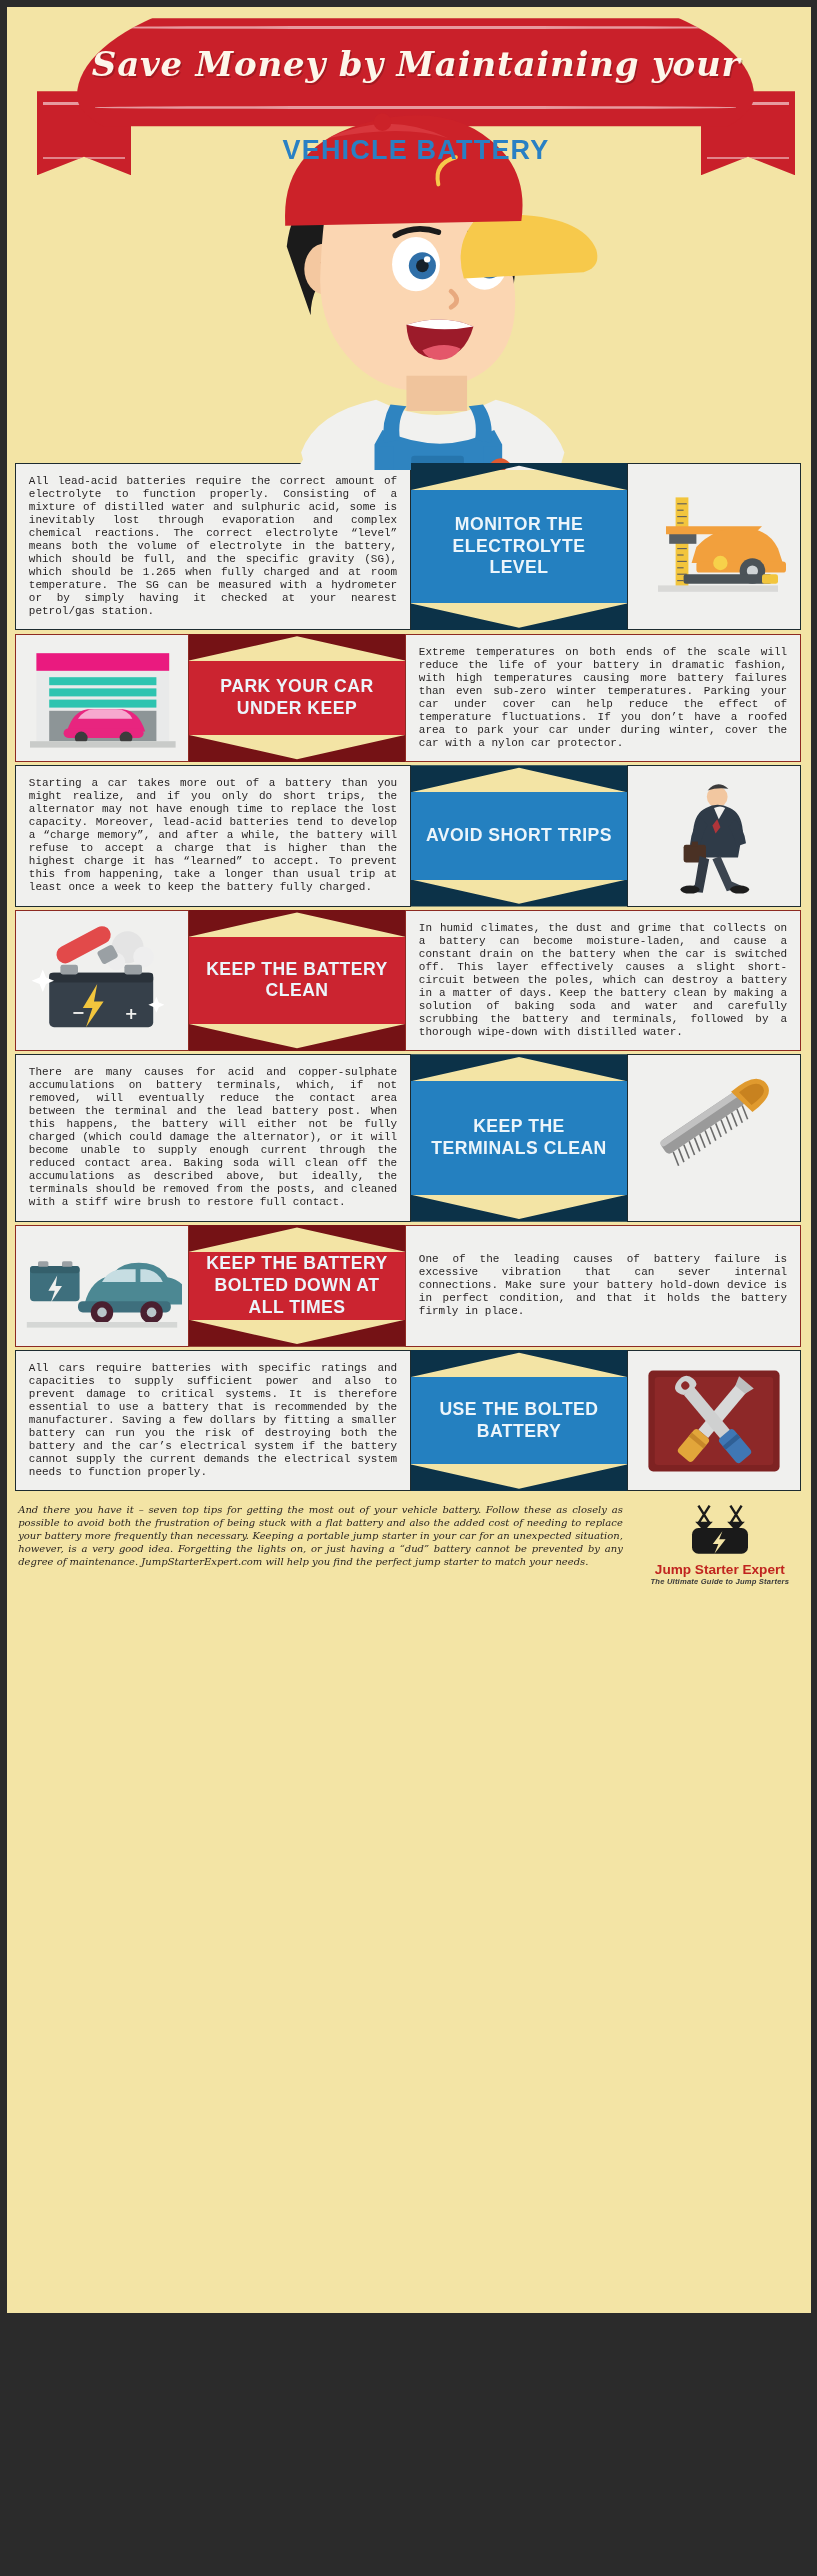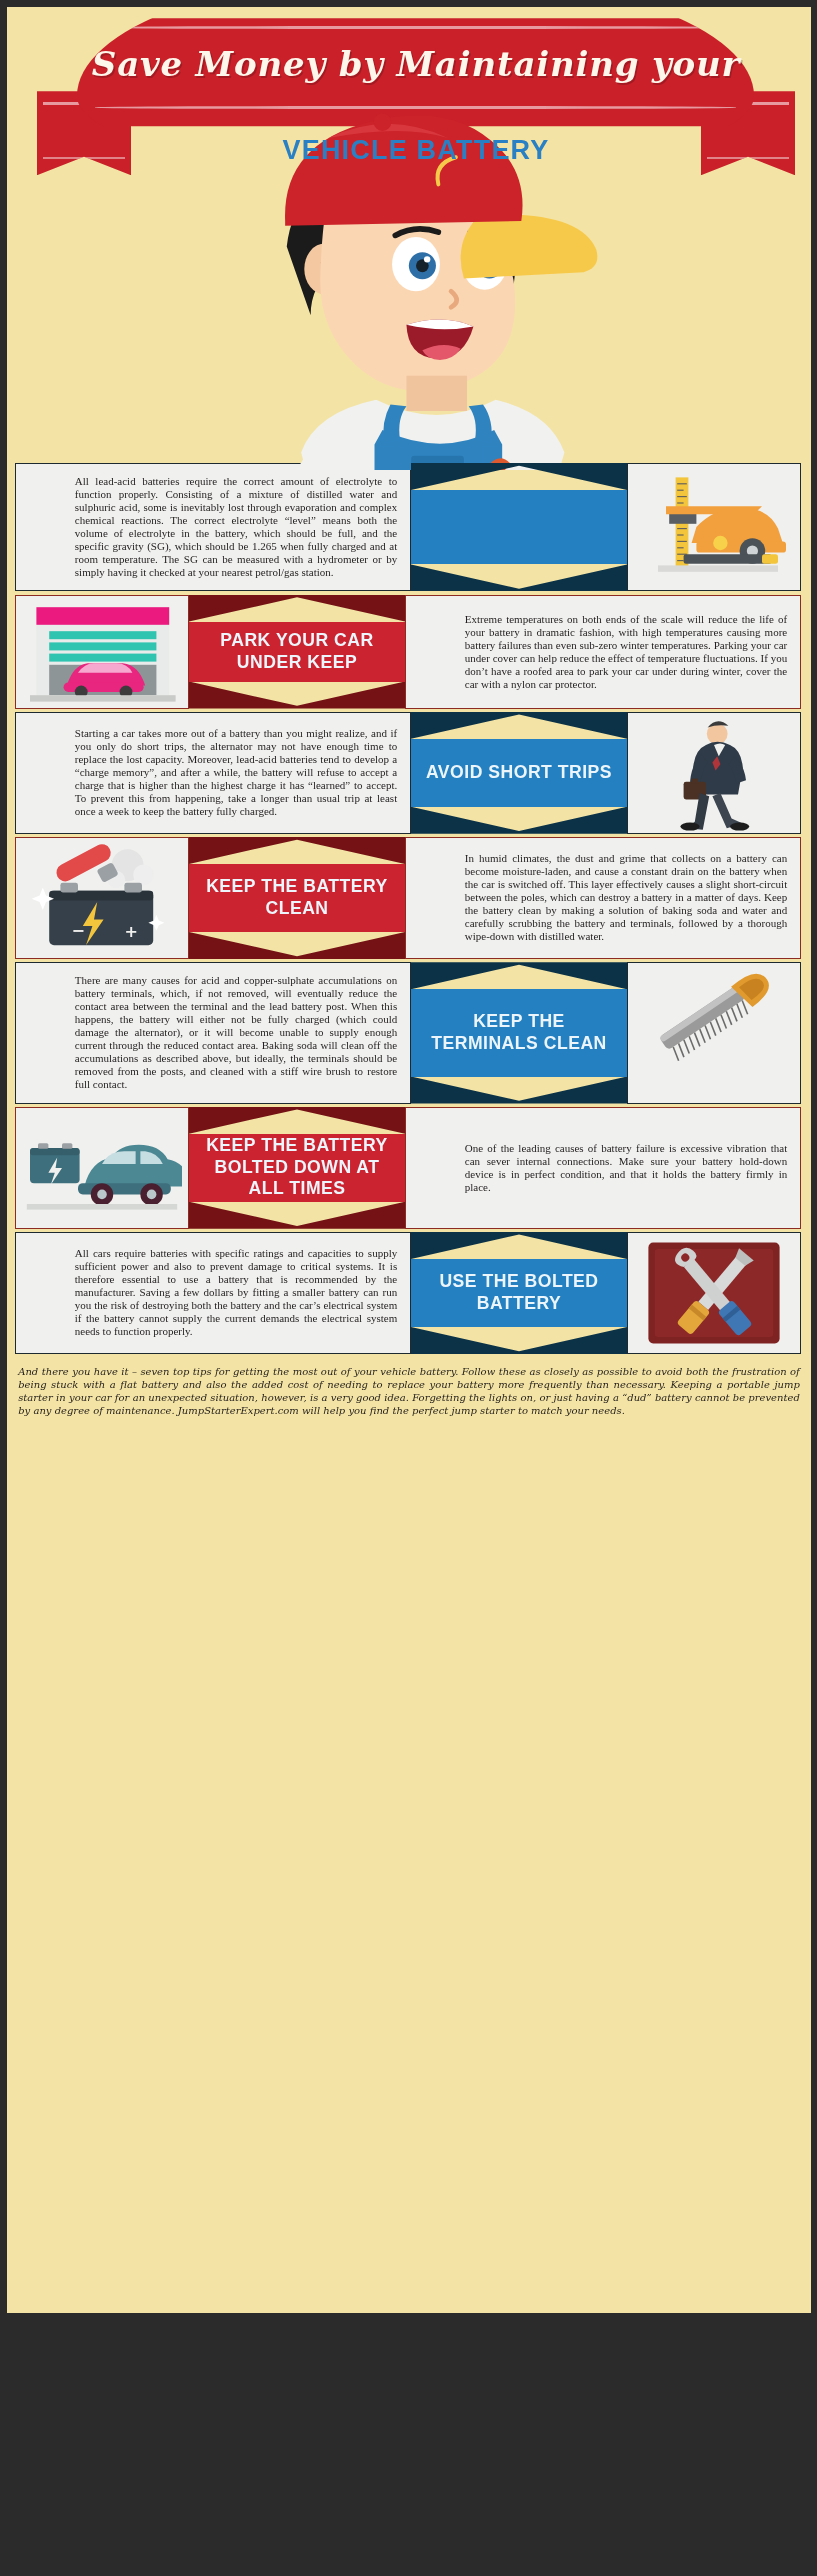--- a/index.html
+++ b/index.html
@@ -119,22 +119,21 @@
     padding: 11.2px 12.8px;
     display: flex;
     align-items: center;
   }
   .cell-text.warm { border-color: #8d2a22; justify-content: center; }
   .cell-text p {
     font-size: 11px;
     line-height: 13px;
     color: #231f20;
     text-align: justify;
-    font-family: Liberation Serif, serif;
-    margin-left: 46px;
+    font-family: Liberation Mono, monospace;
   }
 
   .cell-banner {
     position: relative;
     flex: 0 0 216px;
     display: flex;
     align-items: center;
     justify-content: center;
     padding: 0 11.2px;
   }
@@ -314,20 +313,21 @@
   </div>
 
   <div class="row">
     <div class="cell-text">
       <p>All lead-acid batteries require the correct amount of electrolyte to function properly.  Consisting of a mixture of distilled water and sulphuric acid, some is inevitably lost through evaporation and complex chemical reactions.  The correct electrolyte “level” means both the volume of electrolyte in the battery, which should be full, and the specific gravity (SG), which should be 1.265 when fully charged and at room temperature.  The SG can be measured with a hydrometer or by simply having it checked at your nearest petrol/gas station.</p>
     </div>
     <div class="cell-banner b-blue">
       <div class="notch top"></div>
       <div class="strip"></div>
       <div class="notch bot"></div>
+      <h2>MONITOR THE ELECTROLYTE LEVEL</h2>
     </div>
     <div class="cell-img">
       <svg width="160" height="112" viewBox="0 0 200 140">
         <rect x="0" y="0" width="200" height="140" fill="#f0f0ee"></rect>
         <rect x="52" y="8" width="16" height="116" fill="#f2c53d"></rect>
         <g stroke="#5c5c5c" stroke-width="1.4">
           <line x1="54" y1="16" x2="66" y2="16"></line>
             <line x1="54" y1="24" x2="62" y2="24"></line>
           <line x1="54" y1="32" x2="66" y2="32"></line>
             <line x1="54" y1="40" x2="62" y2="40"></line>
@@ -543,16 +543,28 @@
           <circle cx="101" cy="18" r="5" fill="#8d2828"></circle>
           <rect x="88" y="96" width="24" height="40" rx="5" fill="#3f77b4"></rect>
           <rect x="88" y="106" width="24" height="6" fill="#2f5f95"></rect>
         </g>
       </svg>
     </div>
   </div>
 
   <div class="footer">
     <div class="footer-text">And there you have it – seven top tips for getting the most out of your vehicle battery.  Follow these as closely as possible to avoid both the frustration of being stuck with a flat battery and also the added cost of needing to replace your battery more frequently than necessary.  Keeping a portable jump starter in your car for an unexpected situation, however, is a very good idea.  Forgetting the lights on, or just having a “dud” battery cannot be prevented by any degree of maintenance.  JumpStarterExpert.com will help you find the perfect jump starter to match your needs.</div>
+    <div class="logo">
+      <svg width="88" height="53" viewBox="0 0 110 66">
+        <path d="M28 2 l14 22 M42 2 l-14 22" stroke="#1a1a1a" stroke-width="3" fill="none"></path>
+        <path d="M68 2 l14 22 M82 2 l-14 22" stroke="#1a1a1a" stroke-width="3" fill="none"></path>
+        <path d="M24 22 h22 l-11 12 z" fill="#1a1a1a"></path>
+        <path d="M64 22 h22 l-11 12 z" fill="#1a1a1a"></path>
+        <rect x="20" y="30" width="70" height="32" rx="8" fill="#1a1a1a"></rect>
+        <path d="M58 34 l-12 16 h7 l-5 12 l14 -18 h-8 z" fill="#f3e4a5"></path>
+      </svg>
+      <div class="logo-name">Jump Starter Expert</div>
+      <div class="logo-tag">The Ultimate Guide to Jump Starters</div>
+    </div>
   </div>
 
 </div>
 
 
 </body></html>

